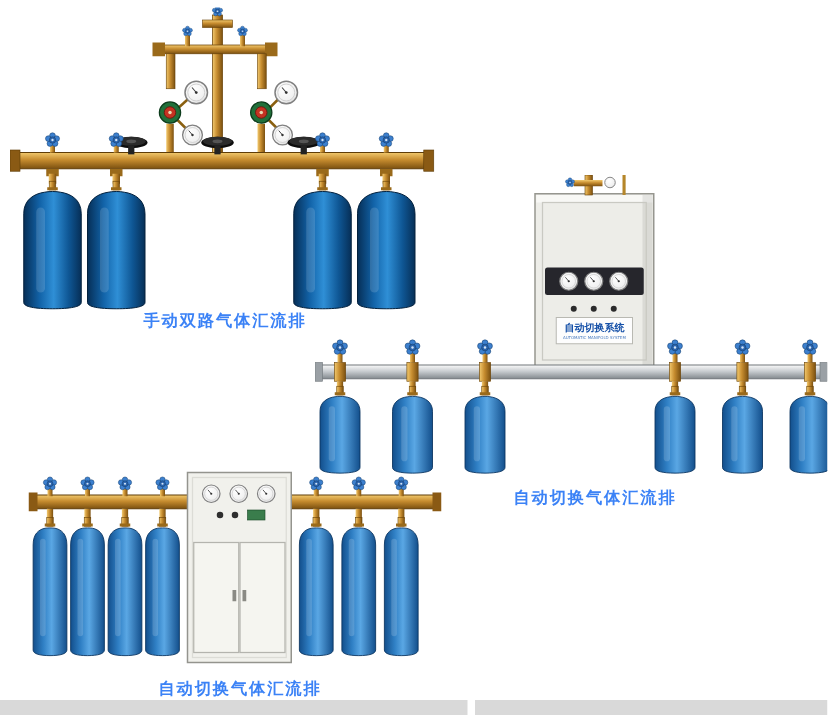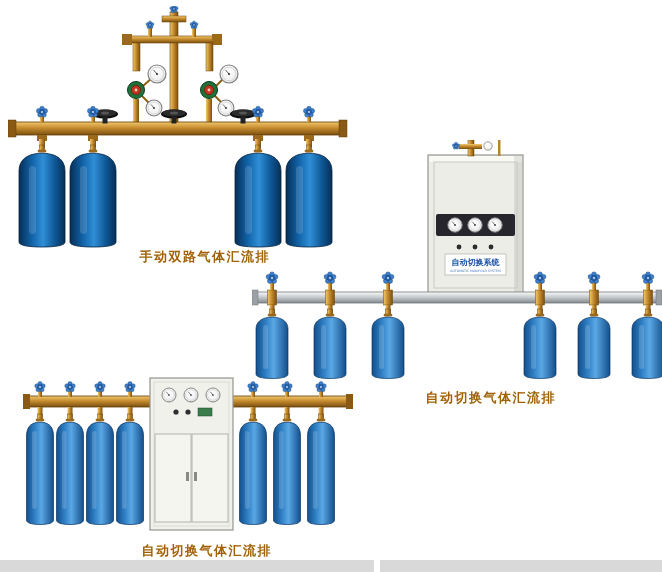--- a/index.html
+++ b/index.html
@@ -2,22 +2,22 @@
 <html><head>
 <meta charset="utf-8">
 <style>
   html,body{margin:0;padding:0;}
   body{
     width:662px;height:572px;position:relative;background:#ffffff;
     font-family:"DejaVu Sans",sans-serif;overflow:hidden;
   }
   .product-svg{position:absolute;}
   .caption{
-    position:absolute;font-size:13px;font-weight:bold;color:#a16207;
-    letter-spacing:1.5px;text-align:right;white-space:nowrap;
+    position:absolute;font-size:13px;font-weight:bold;color:#3b82f6;
+    letter-spacing:1.5px;text-align:center;white-space:nowrap;
     font-family:"DejaVu Sans",sans-serif;
   }
   .footer-bar{position:absolute;height:12px;background:#d9d9d9;bottom:0;}
 </style>
 </head>
 <body>
 
 <svg width="0" height="0" style="position:absolute" aria-hidden="true">
   <defs>
     <linearGradient id="gBrassV" x1="0" y1="0" x2="0" y2="1">

